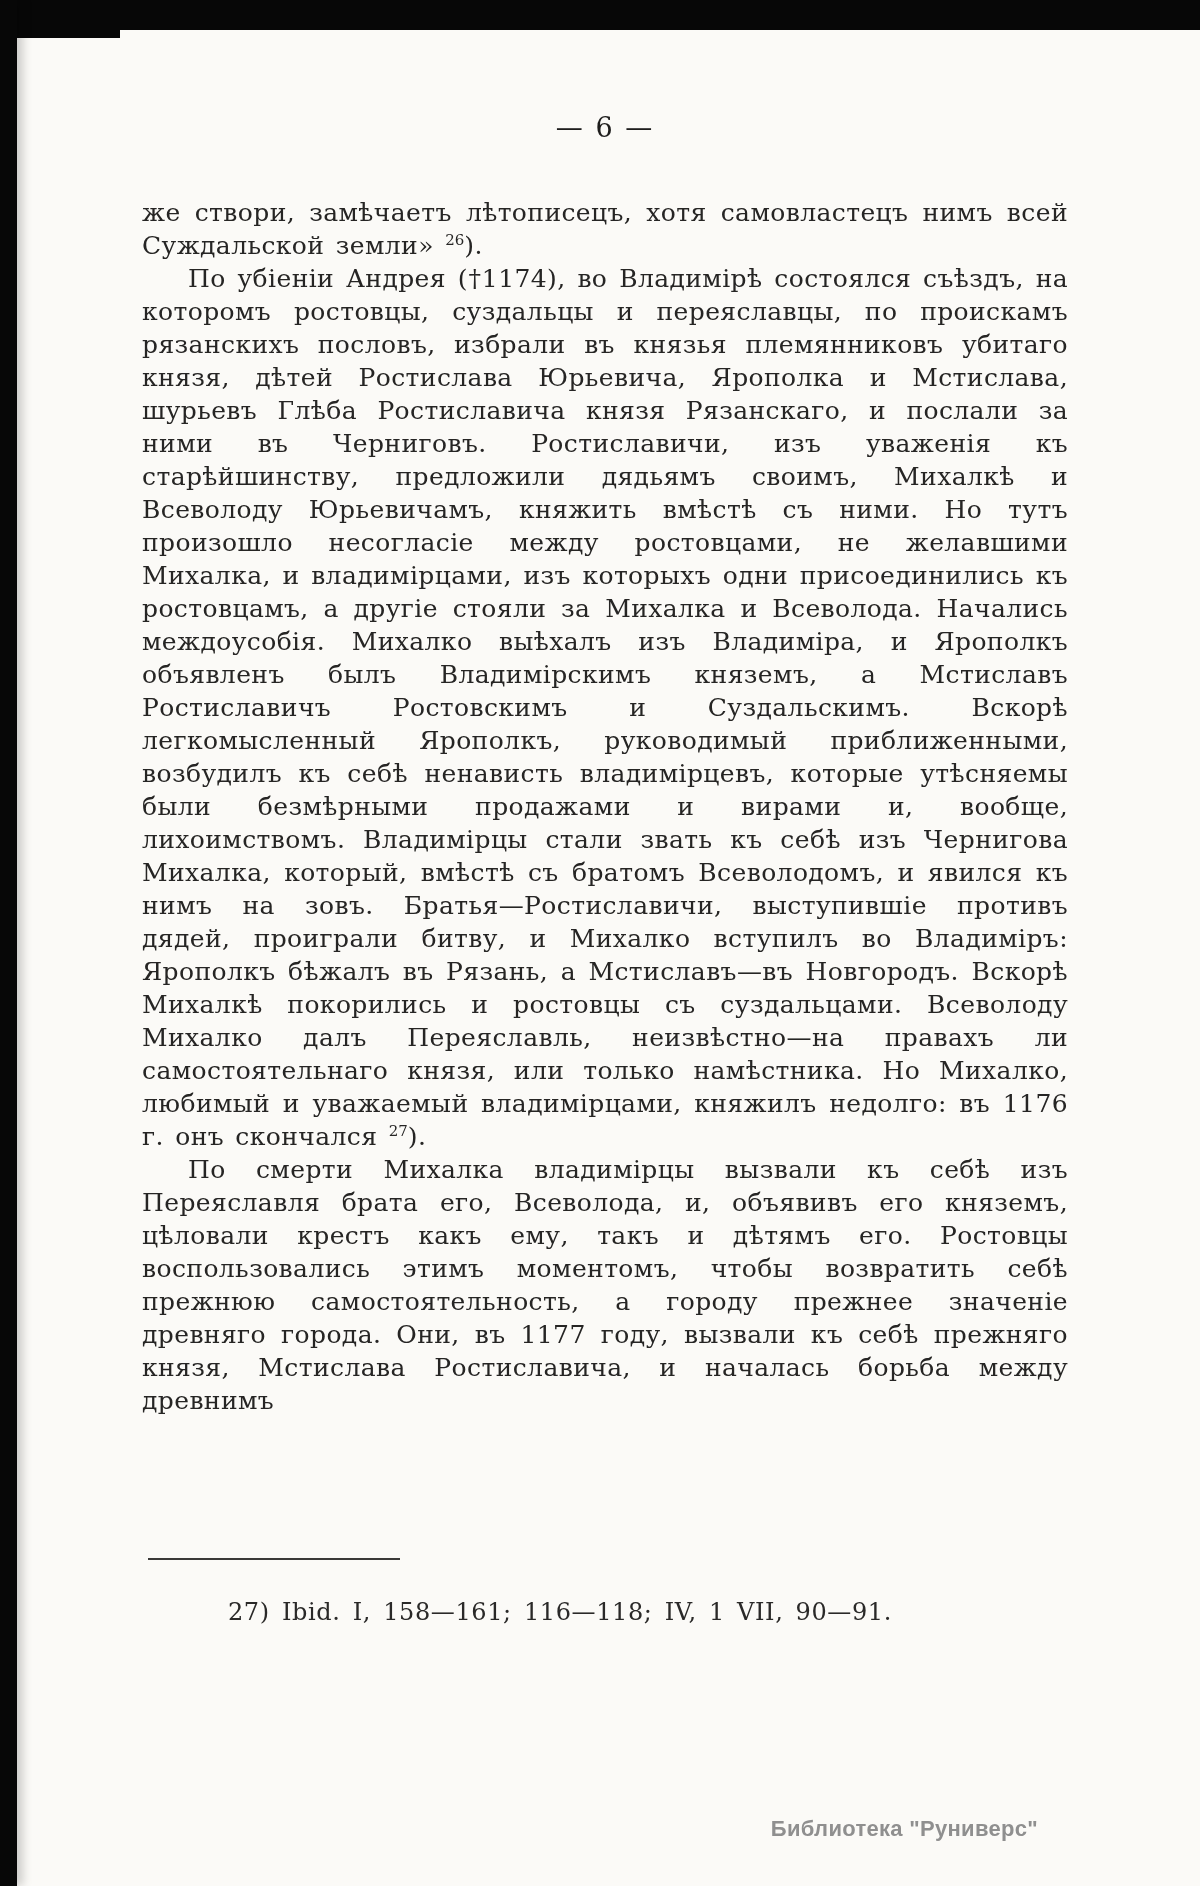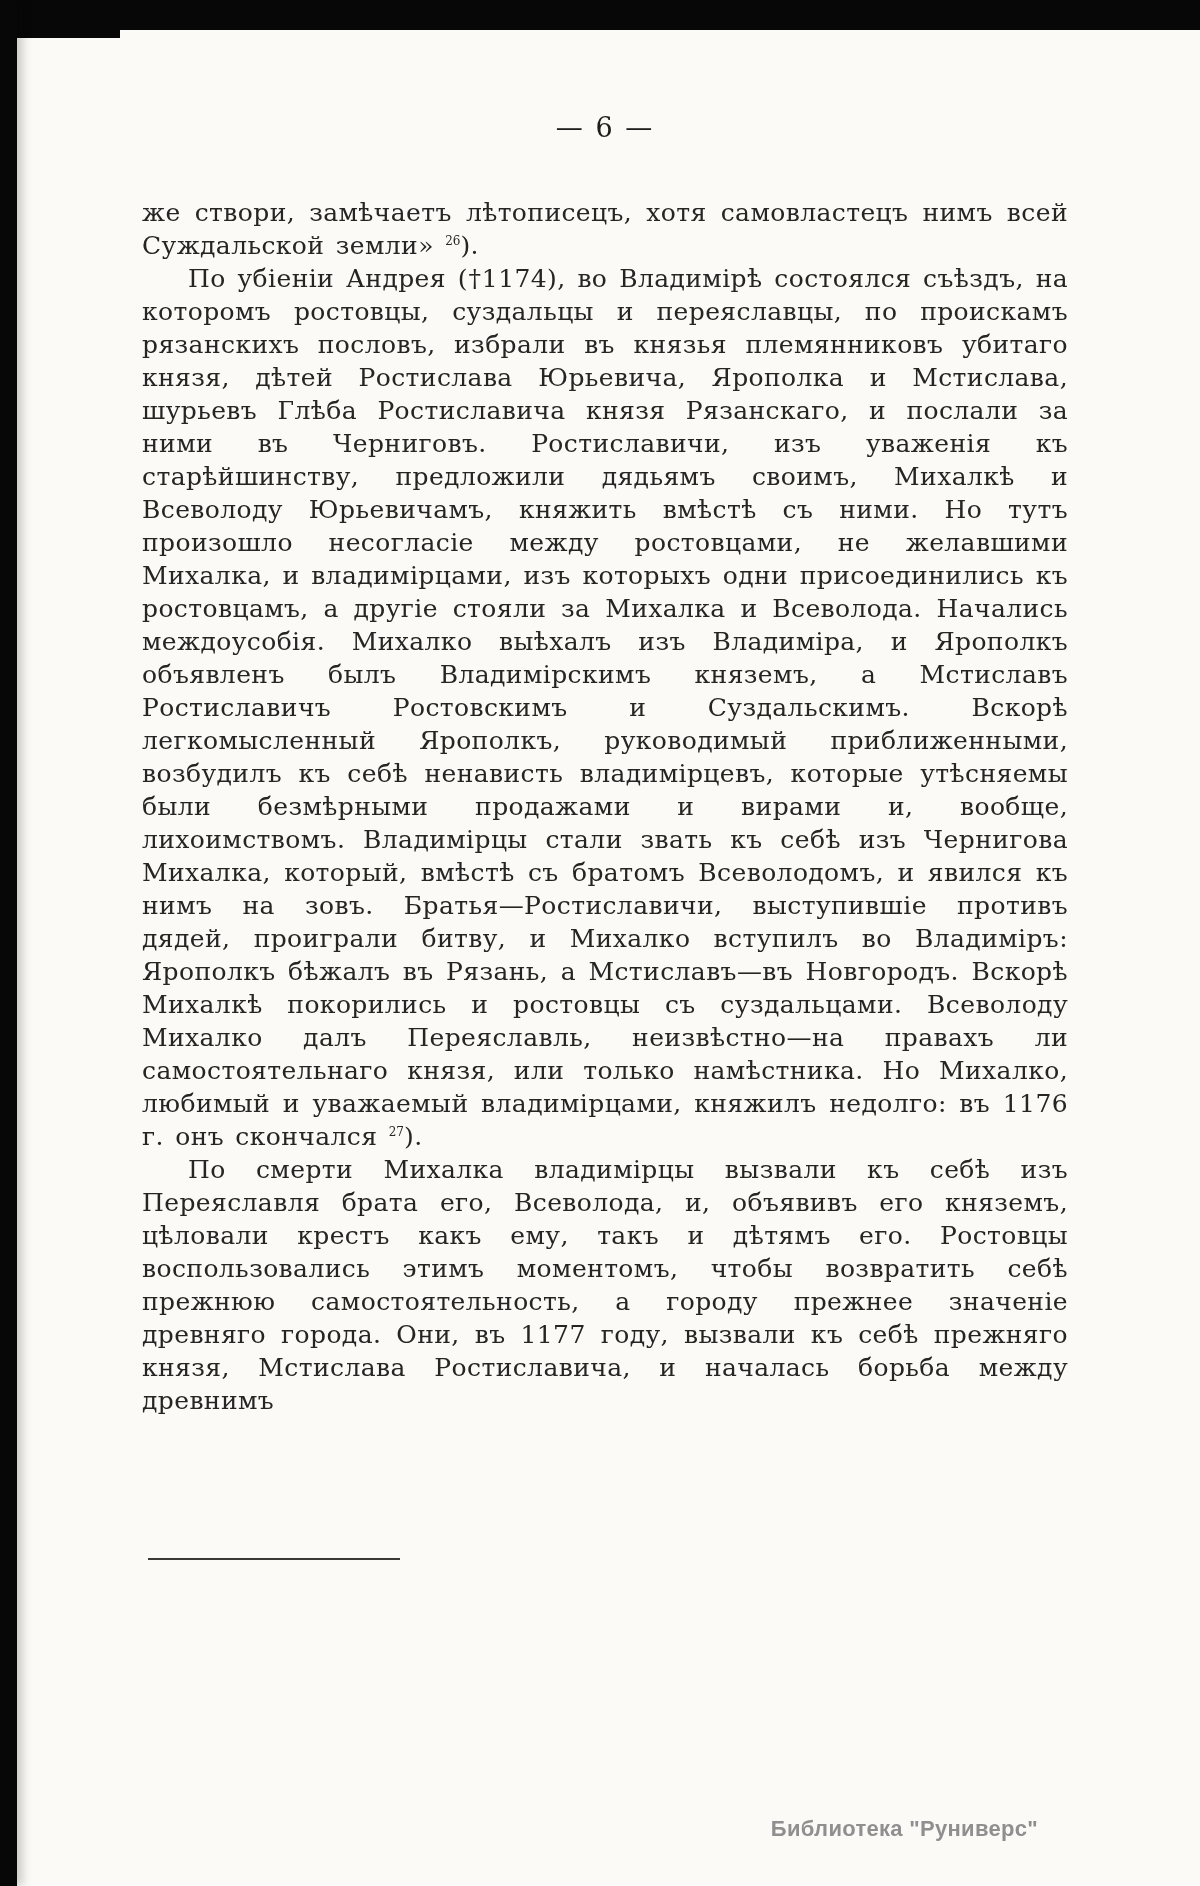--- a/index.html
+++ b/index.html
@@ -62,21 +62,21 @@
     word-spacing: 3px;
   }
   .para {
     margin: 0;
     padding: 0;
   }
   .para.indent {
     text-indent: 46px;
   }
   .para sup {
-    font-size: 12px;
+    font-size: 15px;
     line-height: 0;
     vertical-align: 9px;
     letter-spacing: 0;
   }
   .footnote-rule {
     position: absolute;
     top: 1558px;
     left: 148px;
     width: 252px;
     height: 0;
@@ -123,17 +123,18 @@
 
     <p class="para indent"><span>По убіеніи Андрея (†1174), во Владимірѣ состоялся съѣздъ, на которомъ ростовцы, суздальцы и переяславцы, по проискамъ рязанскихъ пословъ, избрали въ князья племянниковъ убитаго князя, дѣтей Ростислава Юрьевича, Ярополка и Мстислава, шурьевъ Глѣба Ростиславича князя Рязанскаго, и послали за ними въ Черниговъ. Ростиславичи, изъ уваженія къ старѣйшинству, предложили дядьямъ своимъ, Михалкѣ и Всеволоду Юрьевичамъ, княжить вмѣстѣ съ ними. Но тутъ произошло несогласіе между ростовцами, не желавшими Михалка, и владимірцами, изъ которыхъ одни присоединились къ ростовцамъ, а другіе стояли за Михалка и Всеволода. Начались междоусобія. Михалко выѣхалъ изъ Владиміра, и Ярополкъ объявленъ былъ Владимірскимъ княземъ, а Мстиславъ Ростиславичъ Ростовскимъ и Суздальскимъ. Вскорѣ легкомысленный Ярополкъ, руководимый приближенными, возбудилъ къ себѣ ненависть владимірцевъ, которые утѣсняемы были безмѣрными продажами и вирами и, вообще, лихоимствомъ. Владимірцы стали звать къ себѣ изъ Чернигова Михалка, который, вмѣстѣ съ братомъ Всеволодомъ, и явился къ нимъ на зовъ. Братья—Ростиславичи, выступившіе противъ дядей, проиграли битву, и Михалко вступилъ во Владиміръ: Ярополкъ бѣжалъ въ Рязань, а Мстиславъ—въ Новгородъ. Вскорѣ Михалкѣ покорились и ростовцы съ суздальцами. Всеволоду Михалко далъ Переяславль, неизвѣстно—на правахъ ли самостоятельнаго князя, или только намѣстника. Но Михалко, любимый и уважаемый владимірцами, княжилъ недолго: въ 1176 г. онъ скончался </span><sup>27</sup><span>).</span></p>
 
     <p class="para indent"><span>По смерти Михалка владимірцы вызвали къ себѣ изъ Переяславля брата его, Всеволода, и, объявивъ его княземъ, цѣловали крестъ какъ ему, такъ и дѣтямъ его. Ростовцы воспользовались этимъ моментомъ, чтобы возвратить себѣ прежнюю самостоятельность, а городу прежнее значеніе древняго города. Они, въ 1177 году, вызвали къ себѣ прежняго князя, Мстислава Ростиславича, и началась борьба между древнимъ</span></p>
 
   </div>
 
   <div class="footnote-rule"></div>
 
   <div class="footnotes">
+    <div class="footnote">27) Ibid. I, 158—161;   116—118; IV, 1   VII, 90—91.</div>
   </div>
 
   <div class="watermark">Библиотека "Руниверс"</div>
 
 </div>
 
 </body></html>

